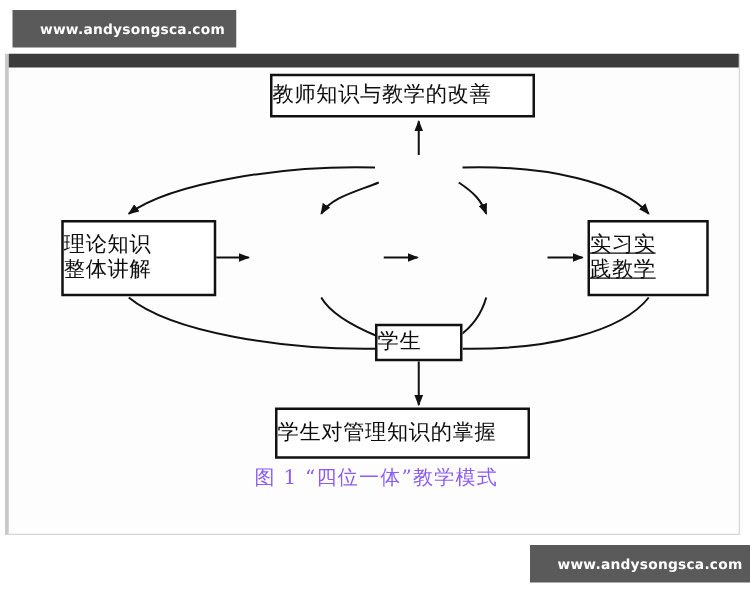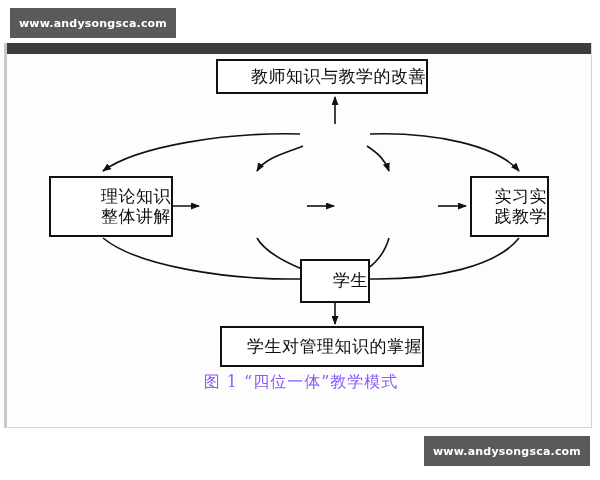--- a/index.html
+++ b/index.html
@@ -19,20 +19,21 @@
     background: #5a5a5a;
     color: #ffffff;
     font-family: "DejaVu Sans", "Liberation Sans", sans-serif;
     font-size: 11px;
     font-weight: bold;
     letter-spacing: 0.2px;
     display: flex;
     align-items: center;
     justify-content: center;
     white-space: nowrap;
+    padding-left: 13px;
   }
   #watermark-top {
     left: 10px;
     top: 8px;
     width: 166px;
     height: 30px;
   }
   #watermark-bottom {
     left: 424px;
     top: 436px;
@@ -73,21 +74,21 @@
     width: 588px;
     height: 374px;
   }
   .node {
     position: absolute;
     box-sizing: border-box;
     background: #ffffff;
     border: 2px solid #111111;
     display: flex;
     align-items: center;
-    justify-content: flex-end;
+    justify-content: flex-start;
     text-align: center;
     font-family: "DejaVu Sans", "Liberation Sans", sans-serif;
     color: #0d0d0d;
     line-height: 1.12;
     letter-spacing: 0.5px;
     z-index: 3;
   }
   .node-inner {
     display: block;
     white-space: pre-line;
@@ -123,29 +124,30 @@
   #node-sim {
     left: 331px;
     top: 122px;
     width: 100px;
     height: 61px;
     font-size: 17px;
   }
   #node-practice {
     left: 463px;
     top: 122px;
-    width: 79px;
-    height: 61px;
-    font-size: 17px;
+    width: 97px;
+    height: 61px;
+    font-size: 17px;
+    text-decoration: underline;
   }
   #node-student {
     left: 293px;
     top: 205px;
     width: 70px;
-    height: 44px;
+    height: 30px;
     font-size: 17px;
   }
   #node-bottom {
     left: 213px;
     top: 272px;
     width: 204px;
     height: 41px;
     font-size: 17px;
   }
   #figure-caption {

